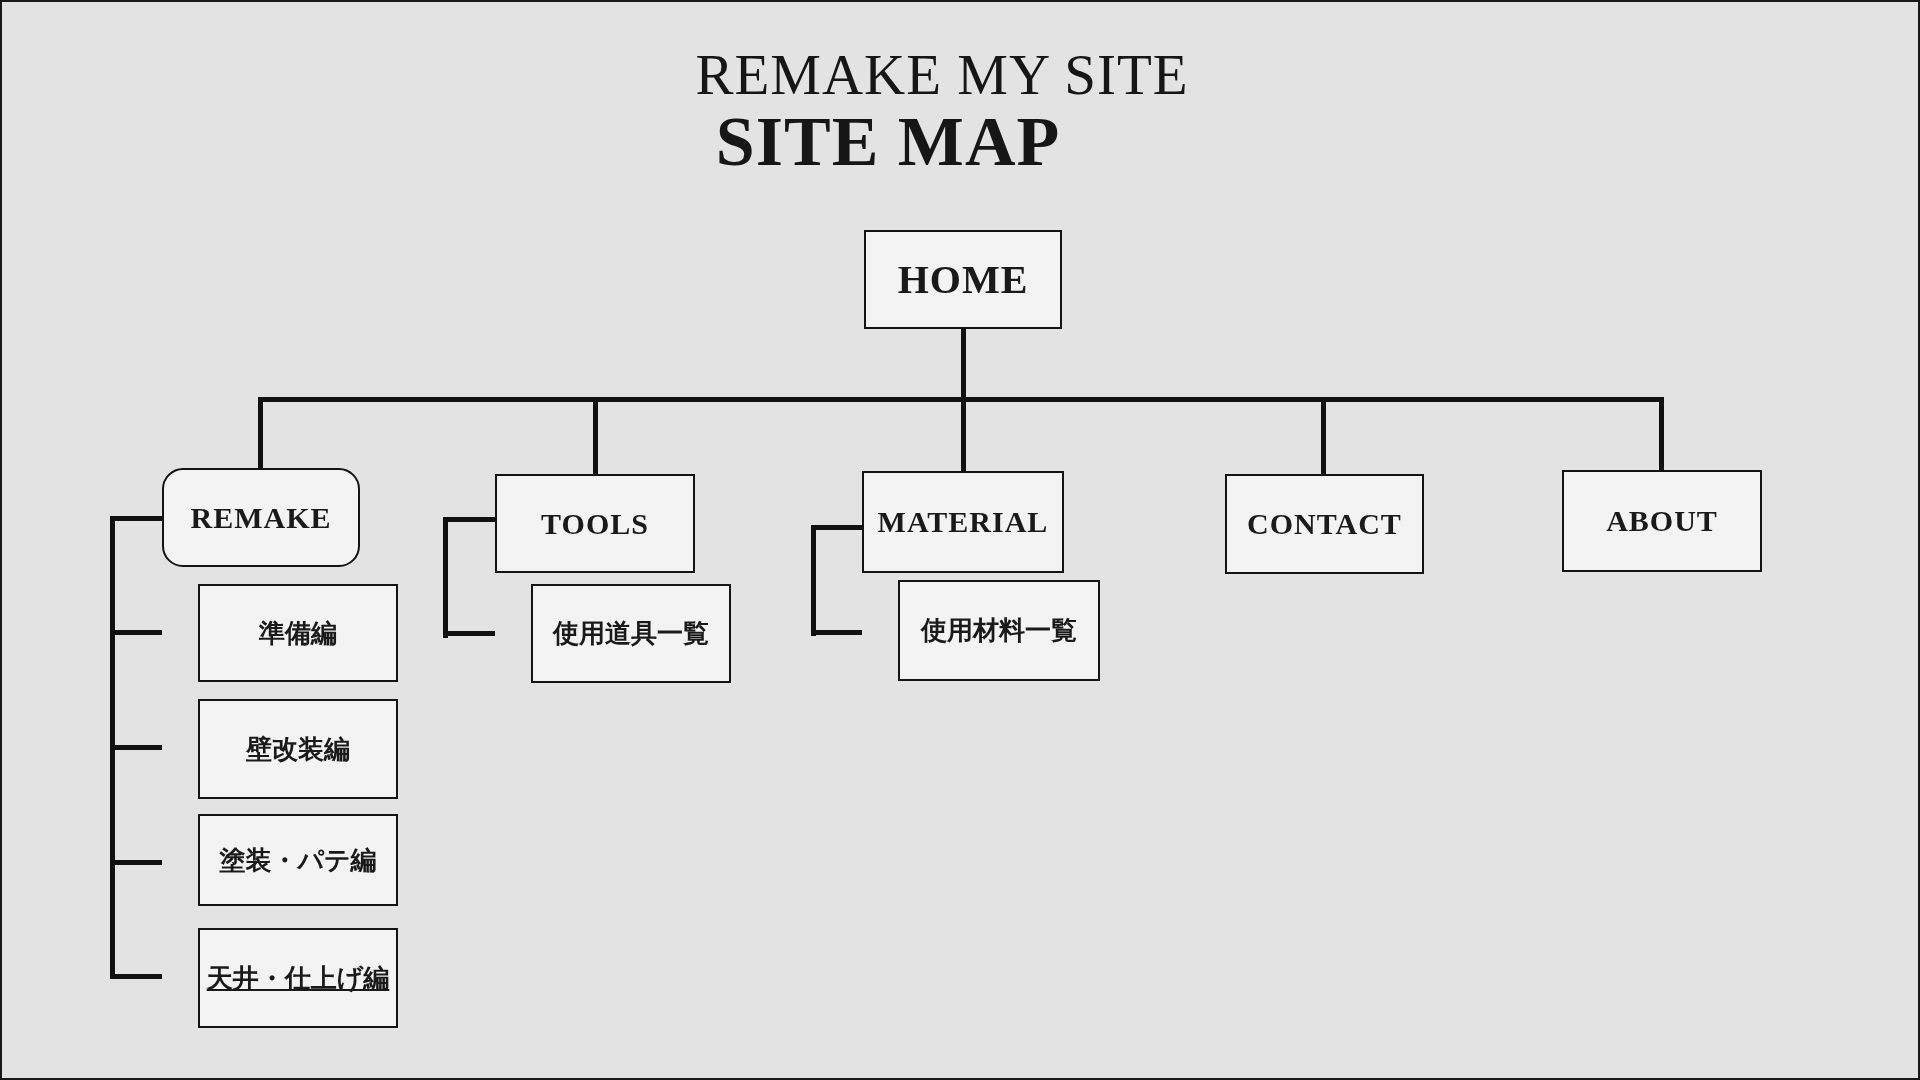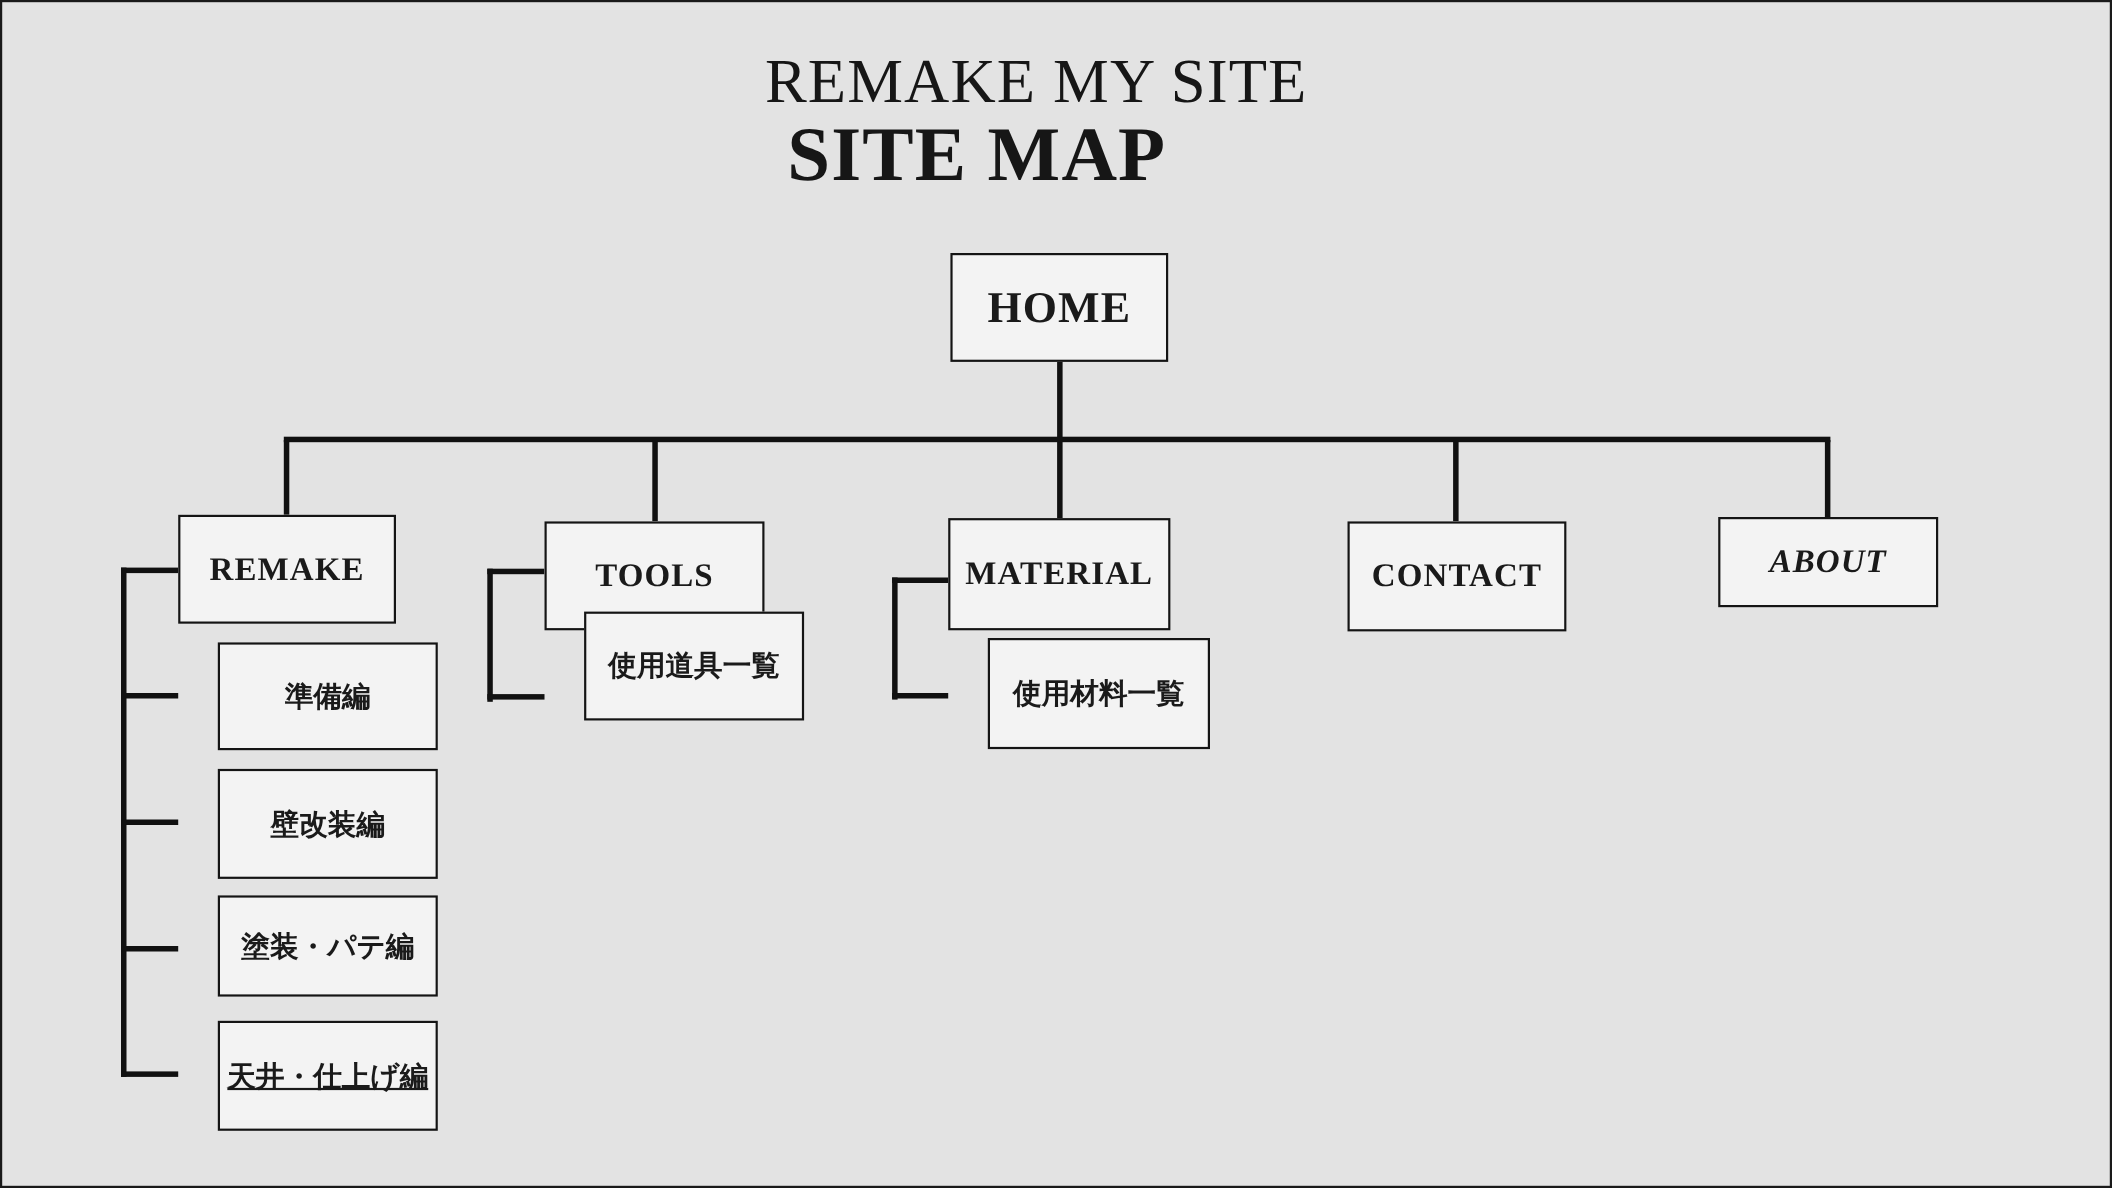--- a/index.html
+++ b/index.html
@@ -63,50 +63,50 @@
   <div class="line" style="left:441px;top:629px;width:52px;height:5px;"></div>
 
   <div class="line" style="left:809px;top:523px;width:51px;height:5px;"></div>
   <div class="line" style="left:809px;top:523px;width:5px;height:111px;"></div>
   <div class="line" style="left:809px;top:628px;width:51px;height:5px;"></div>
 
   <div class="node en root" style="left:862px;top:228px;width:198px;height:99px;">
     <span>HOME</span>
   </div>
 
-  <div class="node en" style="left:160px;top:466px;width:198px;height:99px;">
+  <div class="node en" style="left:160px;top:466px;width:198px;height:99px;border-radius:21px;">
     <span>REMAKE</span>
   </div>
   <div class="node en" style="left:493px;top:472px;width:200px;height:99px;">
     <span>TOOLS</span>
   </div>
   <div class="node en" style="left:860px;top:469px;width:202px;height:102px;">
     <span>MATERIAL</span>
   </div>
   <div class="node en" style="left:1223px;top:472px;width:199px;height:100px;">
     <span>CONTACT</span>
   </div>
-  <div class="node en" style="left:1560px;top:468px;width:200px;height:82px;font-style:italic;">
+  <div class="node en" style="left:1560px;top:468px;width:200px;height:102px;">
     <span>ABOUT</span>
   </div>
 
   <div class="node jp" style="left:160px;top:582px;width:200px;height:98px;">
     <span>準備編</span>
   </div>
   <div class="node jp" style="left:160px;top:697px;width:200px;height:100px;">
     <span>壁改装編</span>
   </div>
   <div class="node jp" style="left:160px;top:812px;width:200px;height:92px;">
     <span>塗装・パテ編</span>
   </div>
   <div class="node jp" style="left:160px;top:926px;width:200px;height:100px;text-decoration:underline;">
     <span>天井・仕上げ編</span>
   </div>
 
-  <div class="node jp" style="left:493px;top:554px;width:200px;height:99px;">
+  <div class="node jp" style="left:493px;top:582px;width:200px;height:99px;">
     <span>使用道具一覧</span>
   </div>
 
   <div class="node jp" style="left:860px;top:578px;width:202px;height:101px;">
     <span>使用材料一覧</span>
   </div>
 
 </div>
 
 </body></html>

